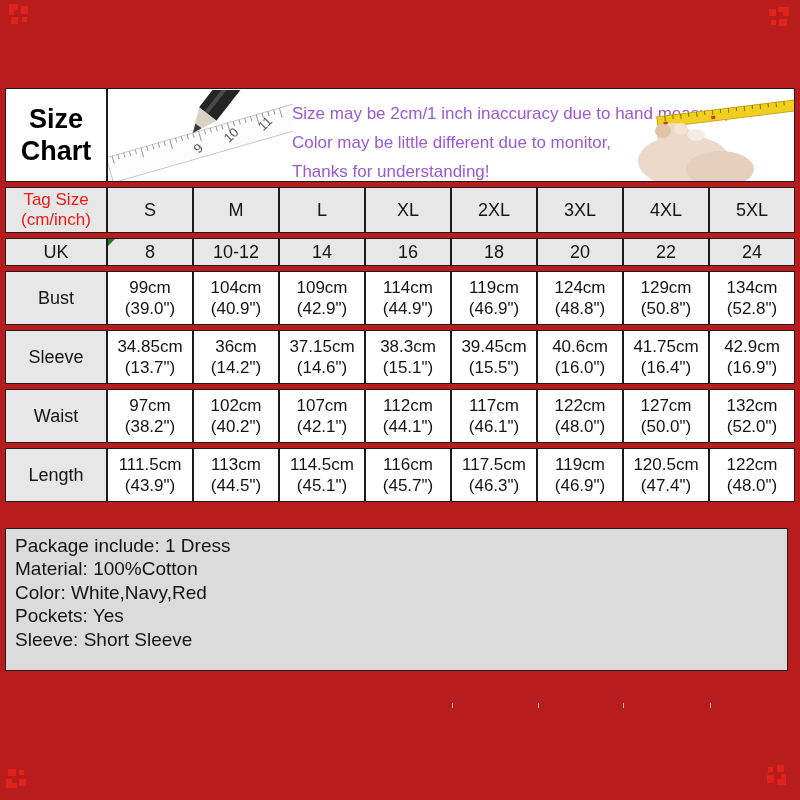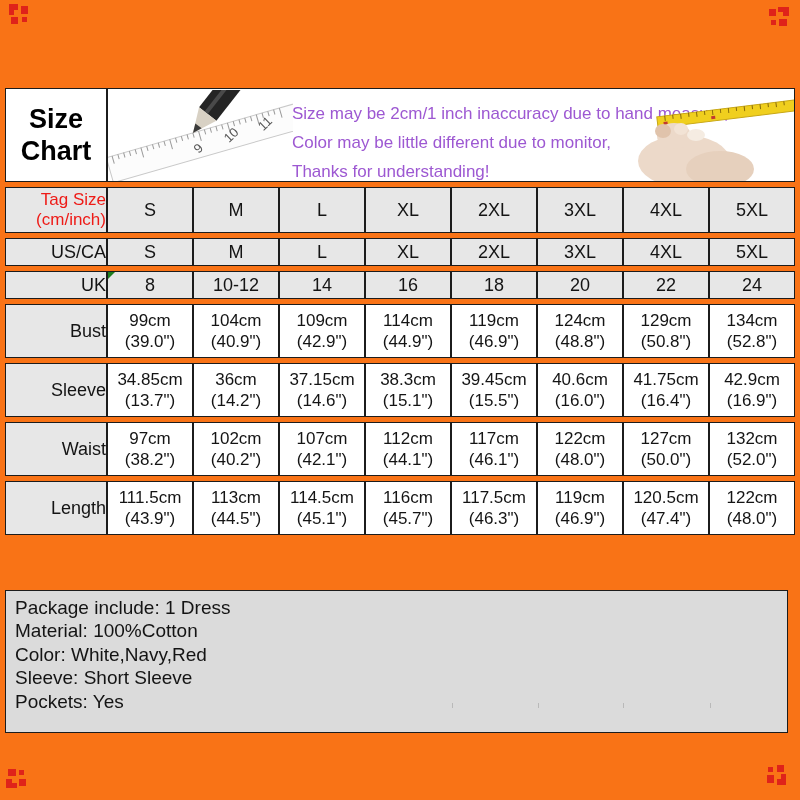--- a/index.html
+++ b/index.html
@@ -1,17 +1,17 @@
 <!DOCTYPE html>
 <html><head>
 <meta charset="utf-8">
 <style>
   html,body{margin:0;padding:0;}
   body{width:800px;height:800px;background:#ffffff;font-family:"Liberation Sans",sans-serif;color:#141414;}
-  .canvas{position:relative;width:800px;height:800px;overflow:hidden;background:#f97316;}
+  .canvas{position:relative;width:800px;height:800px;overflow:hidden;background:#b91c1c;}
 
   
   .corner{position:absolute;width:24px;height:24px;}
   .corner.tl{left:7px;top:3px;}
   .corner.tr{right:10px;top:5px;transform:rotate(90deg);}
   .corner.bl{left:5px;bottom:10px;transform:rotate(-90deg);}
   .corner.br{right:12px;bottom:14px;transform:rotate(180deg);}
 
   
   table.size-table{position:absolute;left:5px;top:83px;width:790px;
@@ -26,29 +26,29 @@
   tr.r-tag .cell{height:44px;}
   tr.r-small .cell{height:26px;}
   tr.r-measure .cell{height:52px;}
 
   .title-cell{background:#fff;font-weight:bold;font-size:27px;line-height:32px;color:#000;}
   .banner-cell{background:#fff;position:relative;text-align:left;}
   .banner-notes{position:absolute;left:184px;top:10px;font-size:17px;line-height:29px;white-space:nowrap;}
   .illus-left{position:absolute;left:0;bottom:0;}
   .illus-right{position:absolute;right:0;bottom:0;}
 
-  .label-cell{font-size:18px;line-height:20px;text-align:right;}
+  .label-cell{font-size:18px;line-height:20px;}
   .label-cell.red{color:#ee1b17;font-size:17px;}
   td.val{font-size:18px;}
   td.mval{font-size:17px;line-height:21px;}
   td.excel-marker{position:relative;}
   td.excel-marker::before{content:"";position:absolute;left:0;top:0;width:0;height:0;
     border-top:7px solid #1e7d1e;border-right:7px solid transparent;}
 
-  .info-panel{position:absolute;left:5px;top:590px;width:772px;height:130px;
+  .info-panel{position:absolute;left:5px;top:528px;width:772px;height:130px;
     background:#dbdbdb;border:1px solid #1c1c1c;padding:5px 0 6px 9px;
     font-size:19px;line-height:23.4px;}
   .stub{position:absolute;top:703px;width:1px;height:5px;background:#b9b9b9;}
 </style>
 </head>
 <body>
 
 <div class="canvas">
 
   <svg class="corner tl" viewBox="0 0 24 24">
@@ -181,33 +181,20 @@
           <td class="cell val gray">M</td>
           <td class="cell val gray">L</td>
           <td class="cell val gray">XL</td>
           <td class="cell val gray">2XL</td>
           <td class="cell val gray">3XL</td>
           <td class="cell val gray">4XL</td>
           <td class="cell val gray">5XL</td>
         </tr>
         <tr class="r-small">
           <td class="cell label-cell gray">
-            <div>US/CA</div>
-          </td>
-          <td class="cell val gray">S</td>
-          <td class="cell val gray">M</td>
-          <td class="cell val gray">L</td>
-          <td class="cell val gray">XL</td>
-          <td class="cell val gray">2XL</td>
-          <td class="cell val gray">3XL</td>
-          <td class="cell val gray">4XL</td>
-          <td class="cell val gray">5XL</td>
-        </tr>
-        <tr class="r-small">
-          <td class="cell label-cell gray">
             <div>UK</div>
           </td>
           <td class="cell val gray excel-marker">8</td>
           <td class="cell val gray">10-12</td>
           <td class="cell val gray">14</td>
           <td class="cell val gray">16</td>
           <td class="cell val gray">18</td>
           <td class="cell val gray">20</td>
           <td class="cell val gray">22</td>
           <td class="cell val gray">24</td>
@@ -352,22 +339,22 @@
             <div>(48.0")</div>
           </td>
         </tr>
       </tbody>
   </table>
 
   <div class="info-panel">
     <div>Package include: 1 Dress</div>
     <div>Material: 100%Cotton</div>
     <div>Color: White,Navy,Red</div>
+    <div>Pockets: Yes</div>
     <div>Sleeve: Short Sleeve</div>
-    <div>Pockets: Yes</div>
   </div>
 
   <div class="stub" style="left:452px"></div>
   <div class="stub" style="left:538px"></div>
   <div class="stub" style="left:623px"></div>
   <div class="stub" style="left:710px"></div>
 
 </div>
 
 </body></html>

